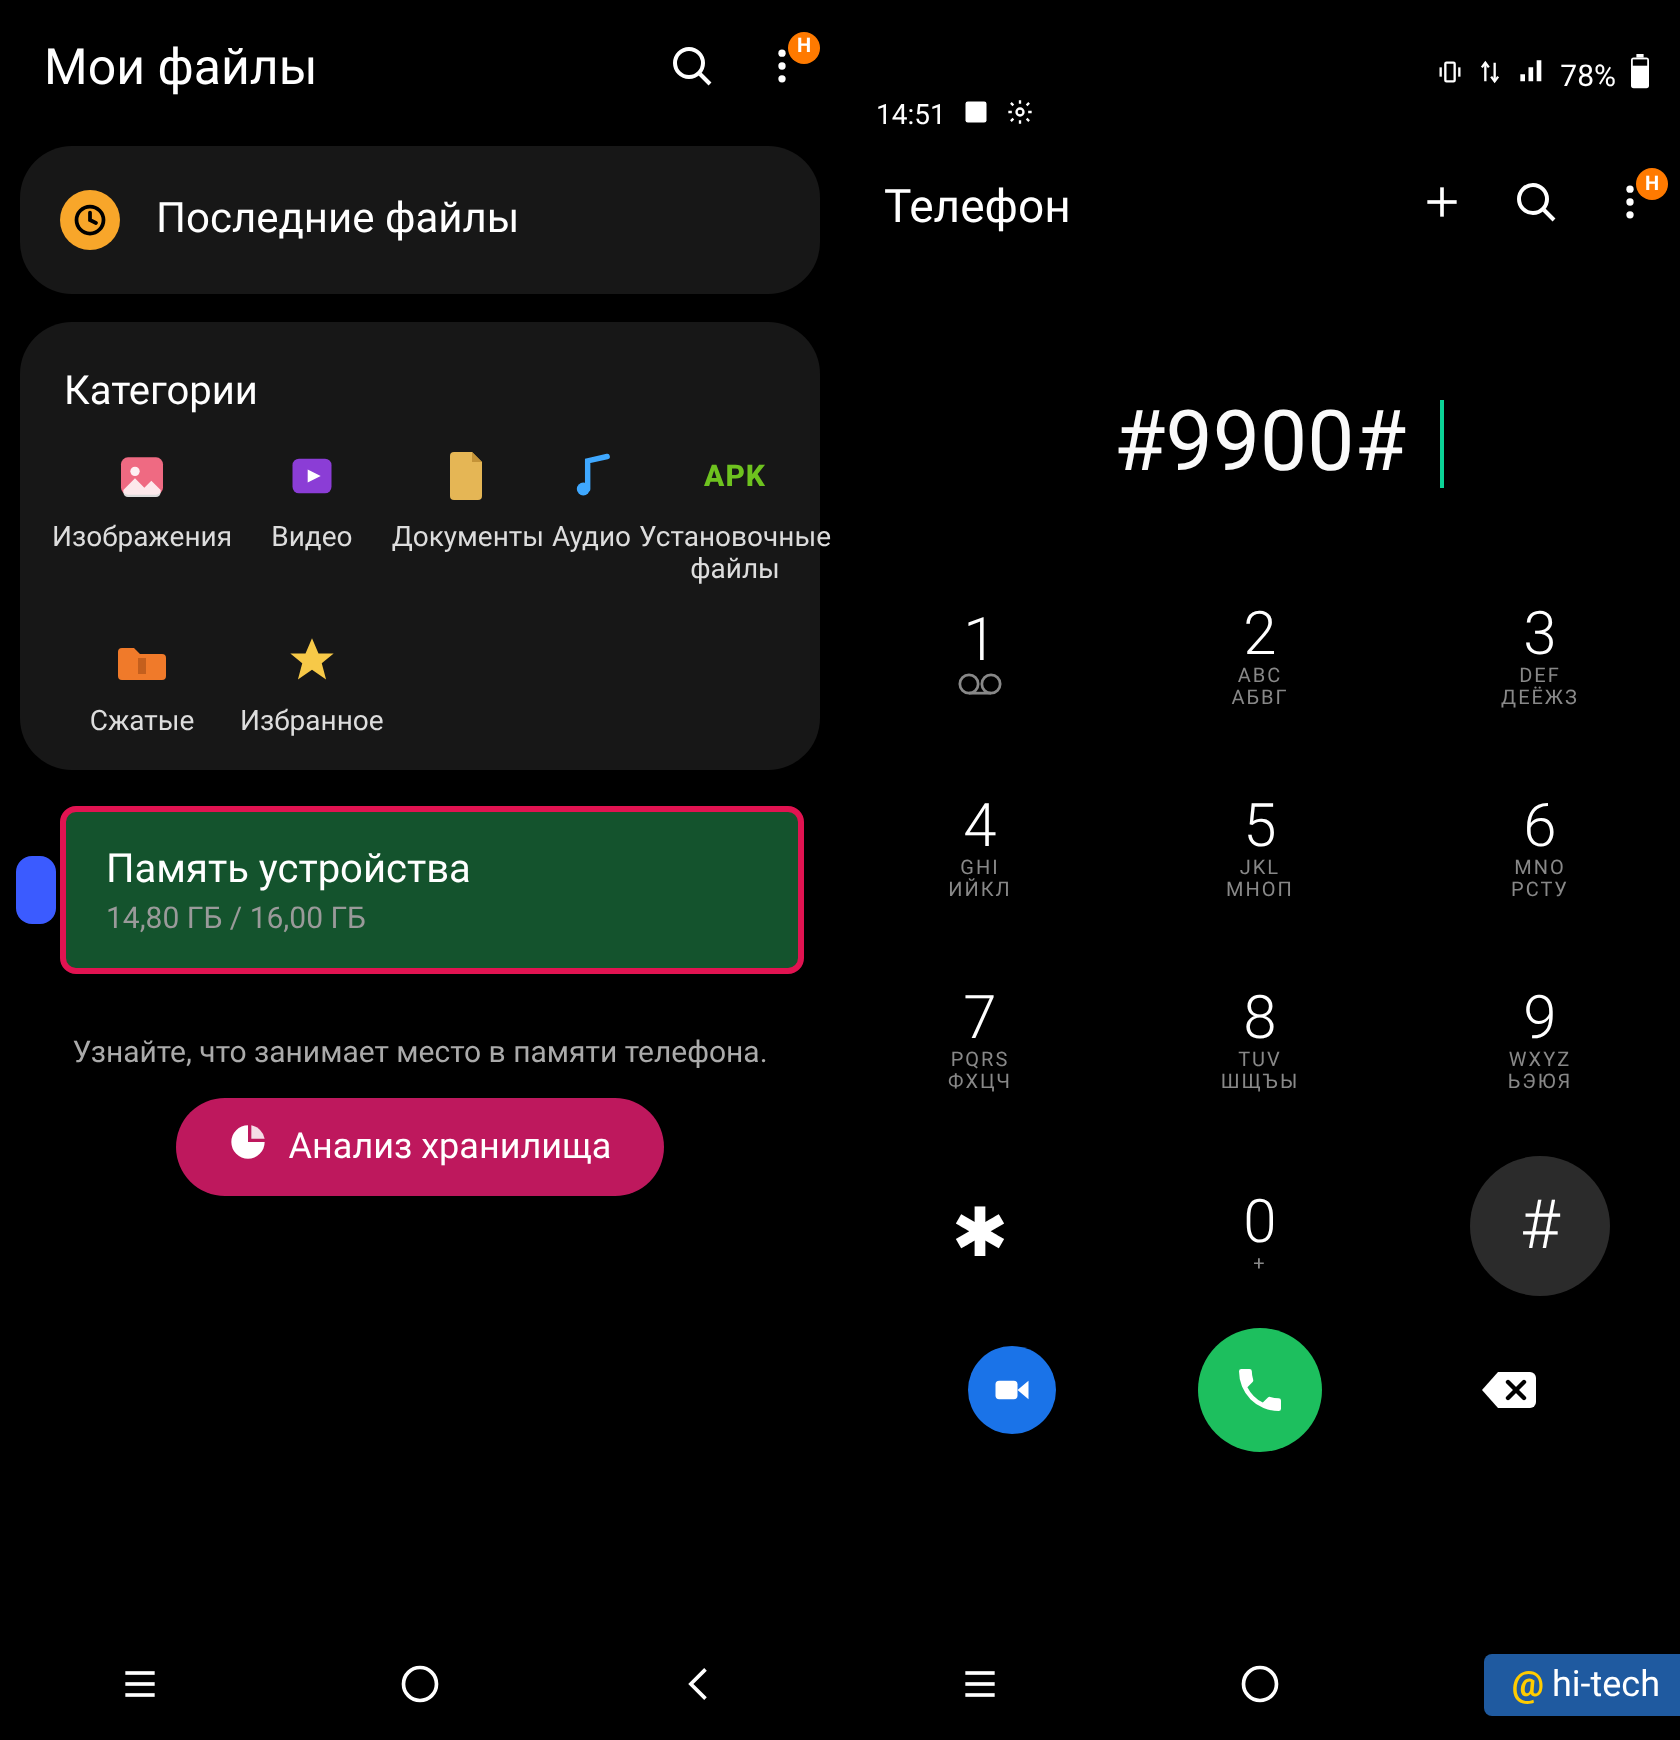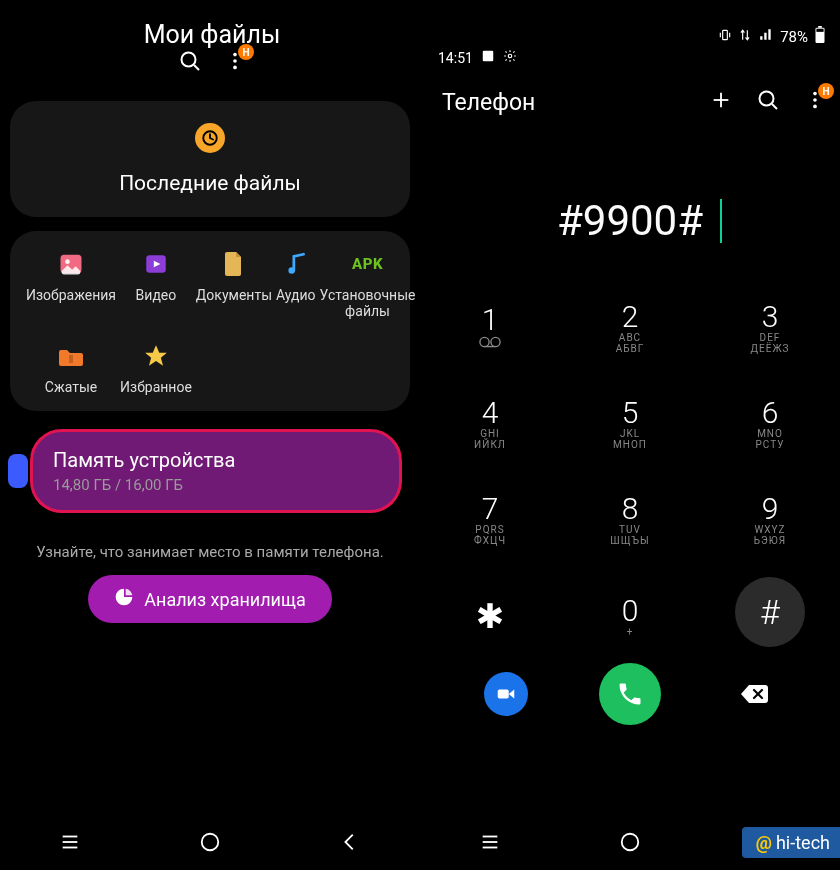--- a/index.html
+++ b/index.html
@@ -11,42 +11,40 @@
     display: flex;
     overflow: hidden;
     position: relative;
   }
   .panel { width: 420px; height: 870px; background:#000; position: relative; }
 
   
   .left-header {
     display:flex; align-items:center; justify-content:space-between;
     padding: 20px 18px 18px 22px;
-    flex-direction: column;
   }
   .left-title { font-size: 25px; font-weight:400; }
   .left-actions { display:flex; align-items:center; gap:22px; }
   .search-ic svg { width:24px; height:24px; }
   .more-wrap { position:relative; }
   .dot-badge {
     position:absolute; top:-6px; right:-8px;
     width:16px; height:16px; border-radius:50%;
     background:#ff7a00; display:flex; align-items:center; justify-content:center;
     font-size:10px; font-weight:700; color:#fff;
   }
   .more-ic svg, .plus-ic svg { width:22px; height:22px; }
 
   .card {
     background:#171717; border-radius:26px;
     margin: 6px 10px 14px 10px;
   }
   .recent-files {
     display:flex; align-items:center; gap:18px;
     padding:22px 20px;
-    flex-direction:column;
   }
   .clock-badge {
     width:30px; height:30px; border-radius:50%;
     background:#f8a62a; display:flex; align-items:center; justify-content:center;
   }
   .recent-title { font-size:21px; }
 
   .categories { padding: 18px 16px 16px 16px; }
   .categories-title { font-size:20px; margin:4px 4px 16px 6px; }
   .cat-grid {
@@ -58,35 +56,35 @@
   .cat-label { font-size:14px; color:#ddd; text-align:center; line-height:1.15; }
 
   .storage-wrap { position:relative; padding: 0; margin-top: 18px;}
   .storage-pill {
     position:absolute; left:8px; top:50%; transform:translateY(-50%);
     width:20px; height:34px; border-radius:8px;
     background:#3b5bff;
   }
   .storage-card {
     margin: 0 18px 0 30px;
-    background:#701a75;
+    background:#14532d;
     border:3px solid #e11351;
-    border-radius:32px;
+    border-radius:8px;
     padding:16px 20px;
   }
   .storage-t { font-size:20px; }
   .storage-s { font-size:15px; color:#9a9a9a; margin-top:4px; }
 
   .hint {
     font-size:15px; color:#aaa; text-align:center;
     margin: 30px 20px 14px 20px;
   }
   .analyze-btn {
     display:flex; align-items:center; gap:10px;
-    background:#a21caf; color:#fff;
+    background:#be185d; color:#fff;
     font-size:18px;
     padding:12px 26px; border-radius:30px;
     width:fit-content; margin:0 auto;
   }
 
   
   .status-bar {
     display:flex; justify-content:space-between; align-items:center;
     padding:8px 14px 4px 18px; font-size:14px;
   }
@@ -187,20 +185,21 @@
     <span class="clock-badge">
       <svg width="18" height="18" viewBox="0 0 24 24" fill="none" stroke="#000" stroke-width="2.5" stroke-linecap="round">
           <circle cx="12" cy="12" r="9"></circle>
           <polyline points="12 7 12 12 16 14"></polyline>
         </svg>
     </span>
     <span class="recent-title">Последние файлы</span>
   </div>
 
   <div class="card categories">
+    <div class="categories-title">Категории</div>
     <div class="cat-grid" id="cat-grid">
         <div class="cat-item">
           <div class="cat-icon">
             <svg width="28" height="28" viewBox="0 0 24 24">
               <rect x="3" y="4" width="18" height="16" rx="3" fill="#ef6a82"></rect>
               <circle cx="9" cy="10" r="2" fill="#fff" opacity=".9"></circle>
               <path d="M4 18l5-5 4 4 3-3 4 4v1a2 2 0 0 1-2 2H6a2 2 0 0 1-2-2z" fill="#fff" opacity=".85"></path>
             </svg>
           </div>
           <div class="cat-label">Изображения</div>

